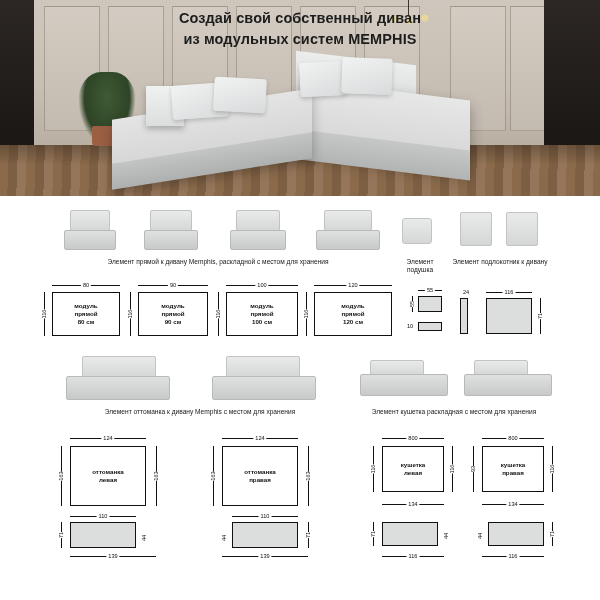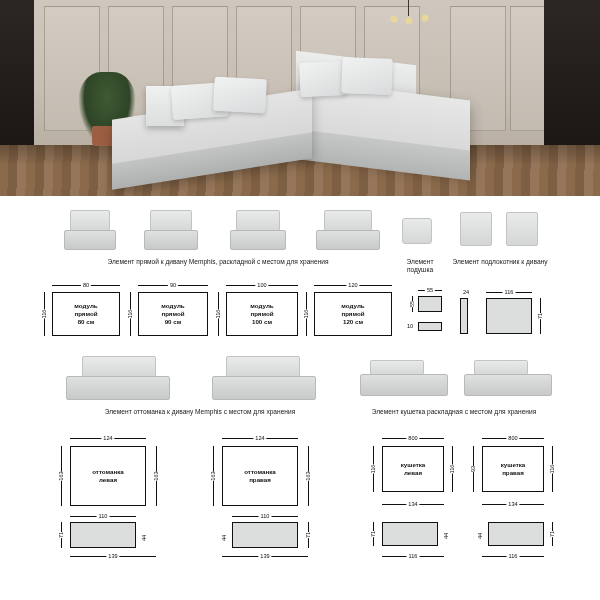--- a/index.html
+++ b/index.html
@@ -166,20 +166,24 @@
       <div class="sofa s-seat"></div>
       <div class="sofa s-seat-front"></div>
       <div class="sofa s-chaise"></div>
       <div class="sofa s-chaise-front"></div>
       <div class="pouf"></div>
       <div class="cush c1"></div>
       <div class="cush c2"></div>
       <div class="cush c3"></div>
       <div class="cush c4"></div>
     </div>
+    <div class="hero-title">
+      <div>Создай свой собственный диван</div>
+      <div>из модульных систем MEMPHIS</div>
+    </div>
   </div>
 
   <div class="spec">
 
     <div class="row" style="height:56px;">
 
       <div style="position:absolute;left:56px;top:8px;">
         <div class="blk" style="position:absolute;left:6px;top:0;width:40px;height:22px;border-radius:2px;"></div>
         <div class="blk-d" style="position:absolute;left:0;top:20px;width:52px;height:20px;border-radius:2px;"></div>
       </div>

